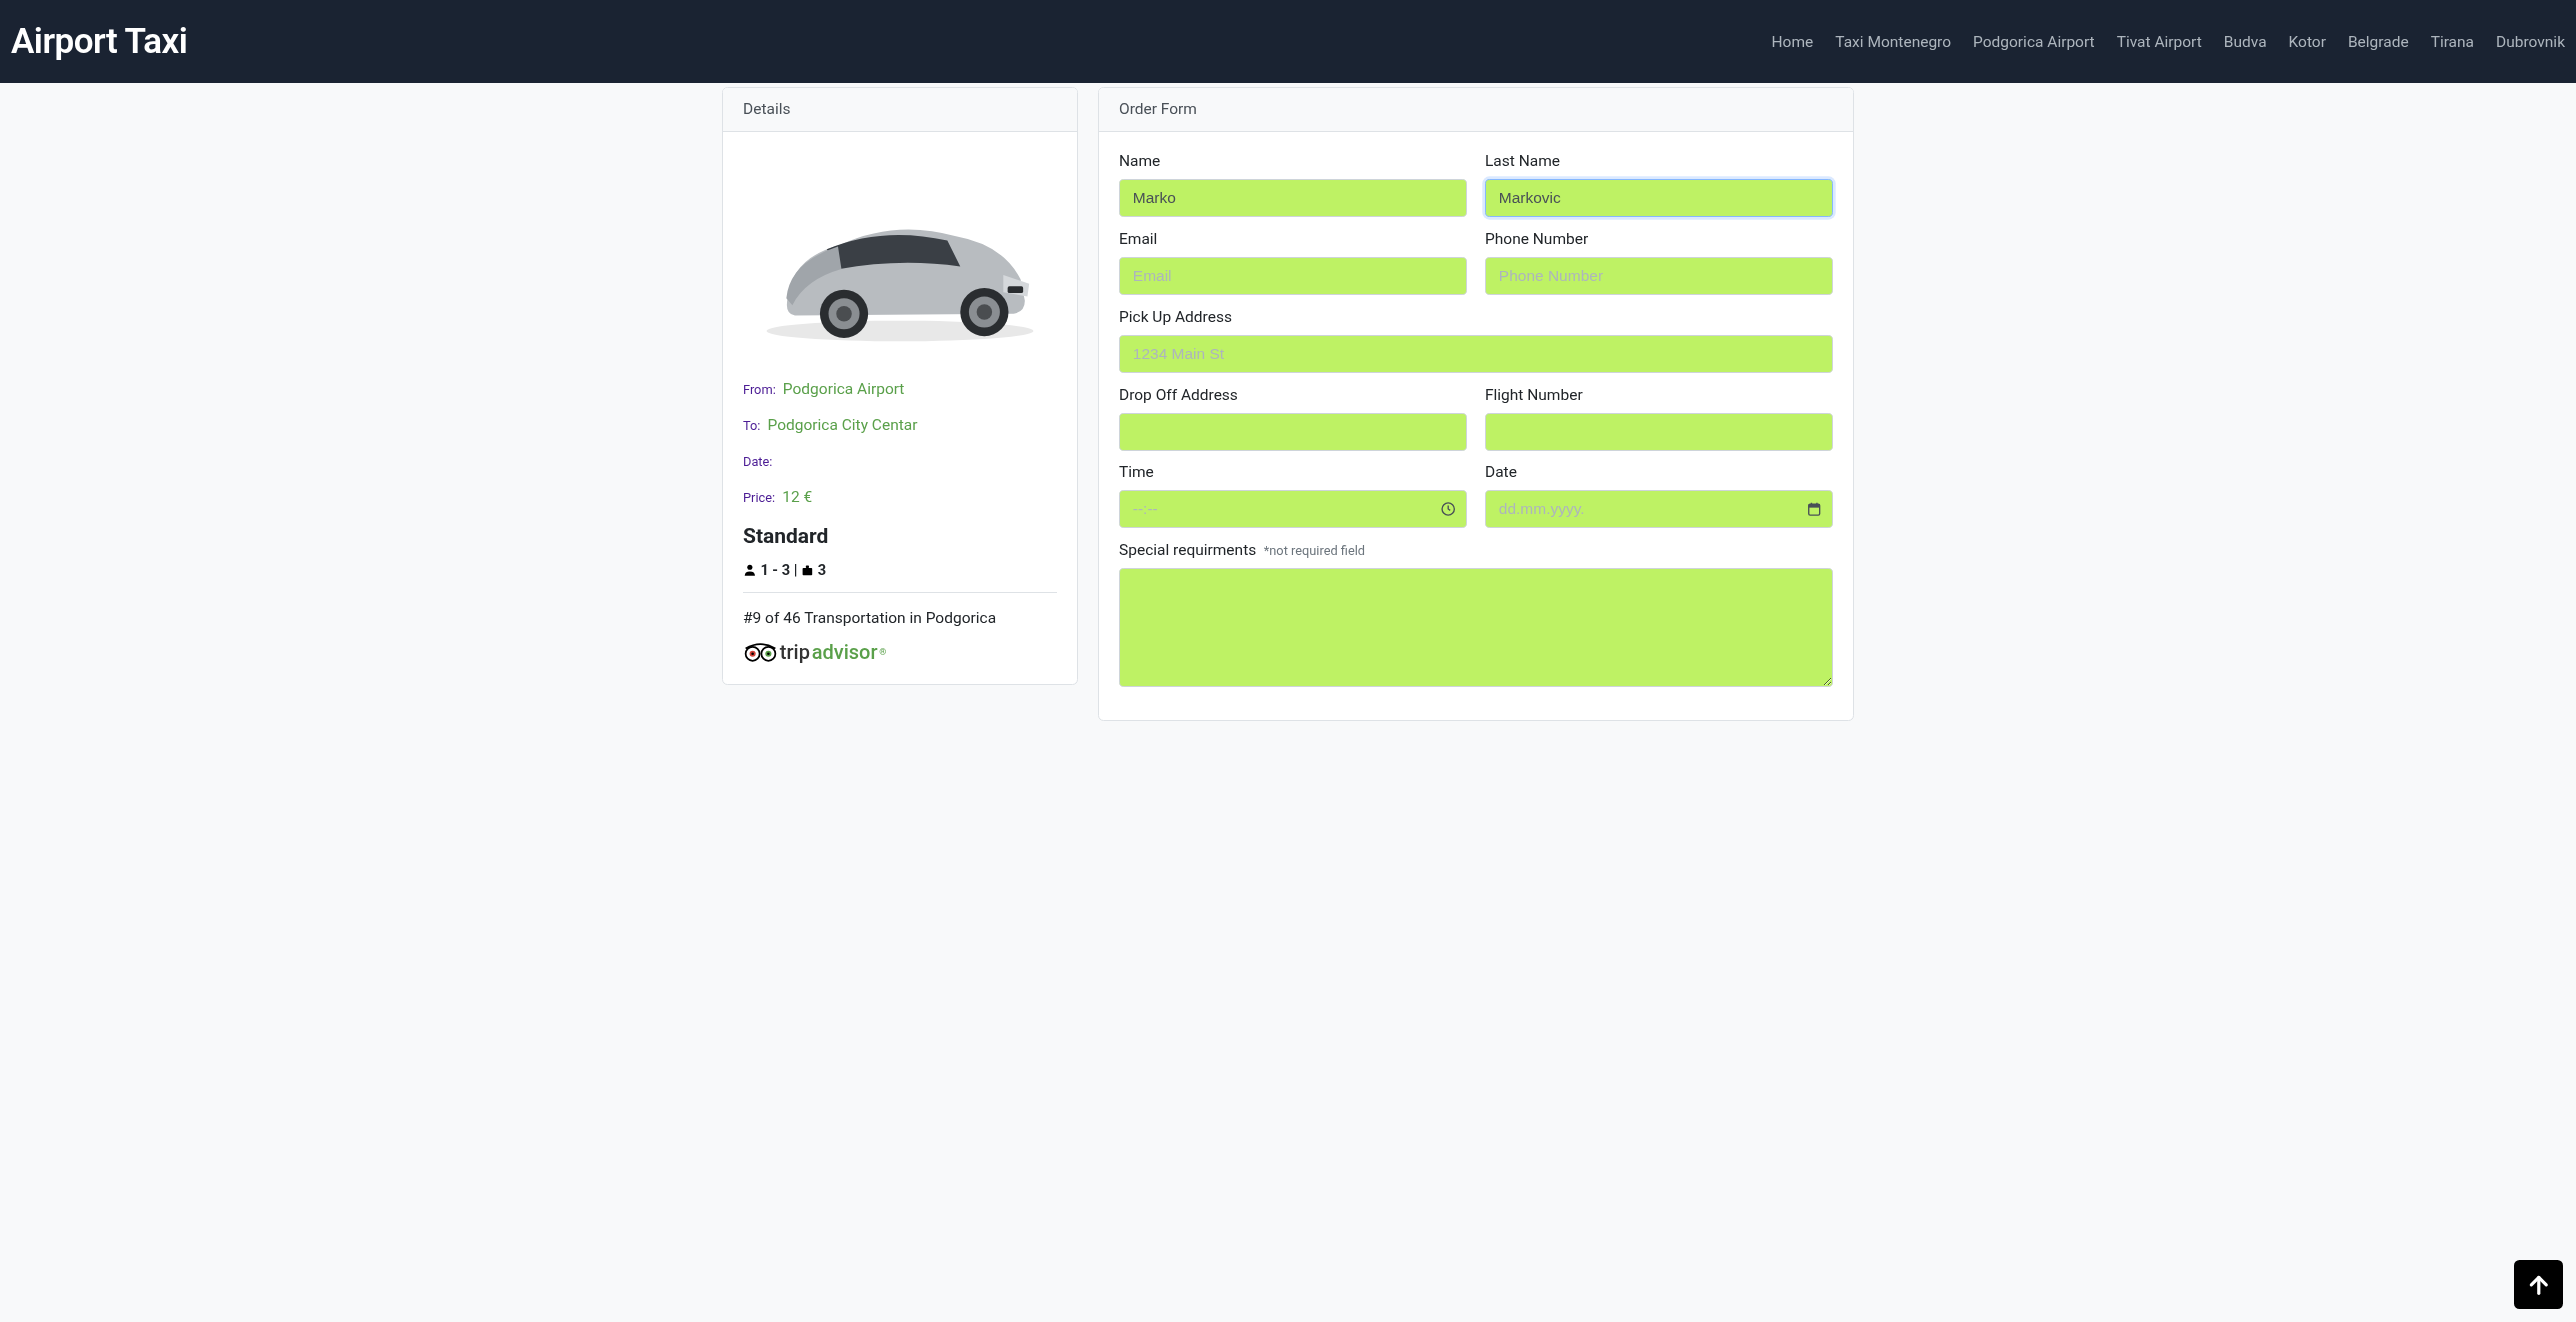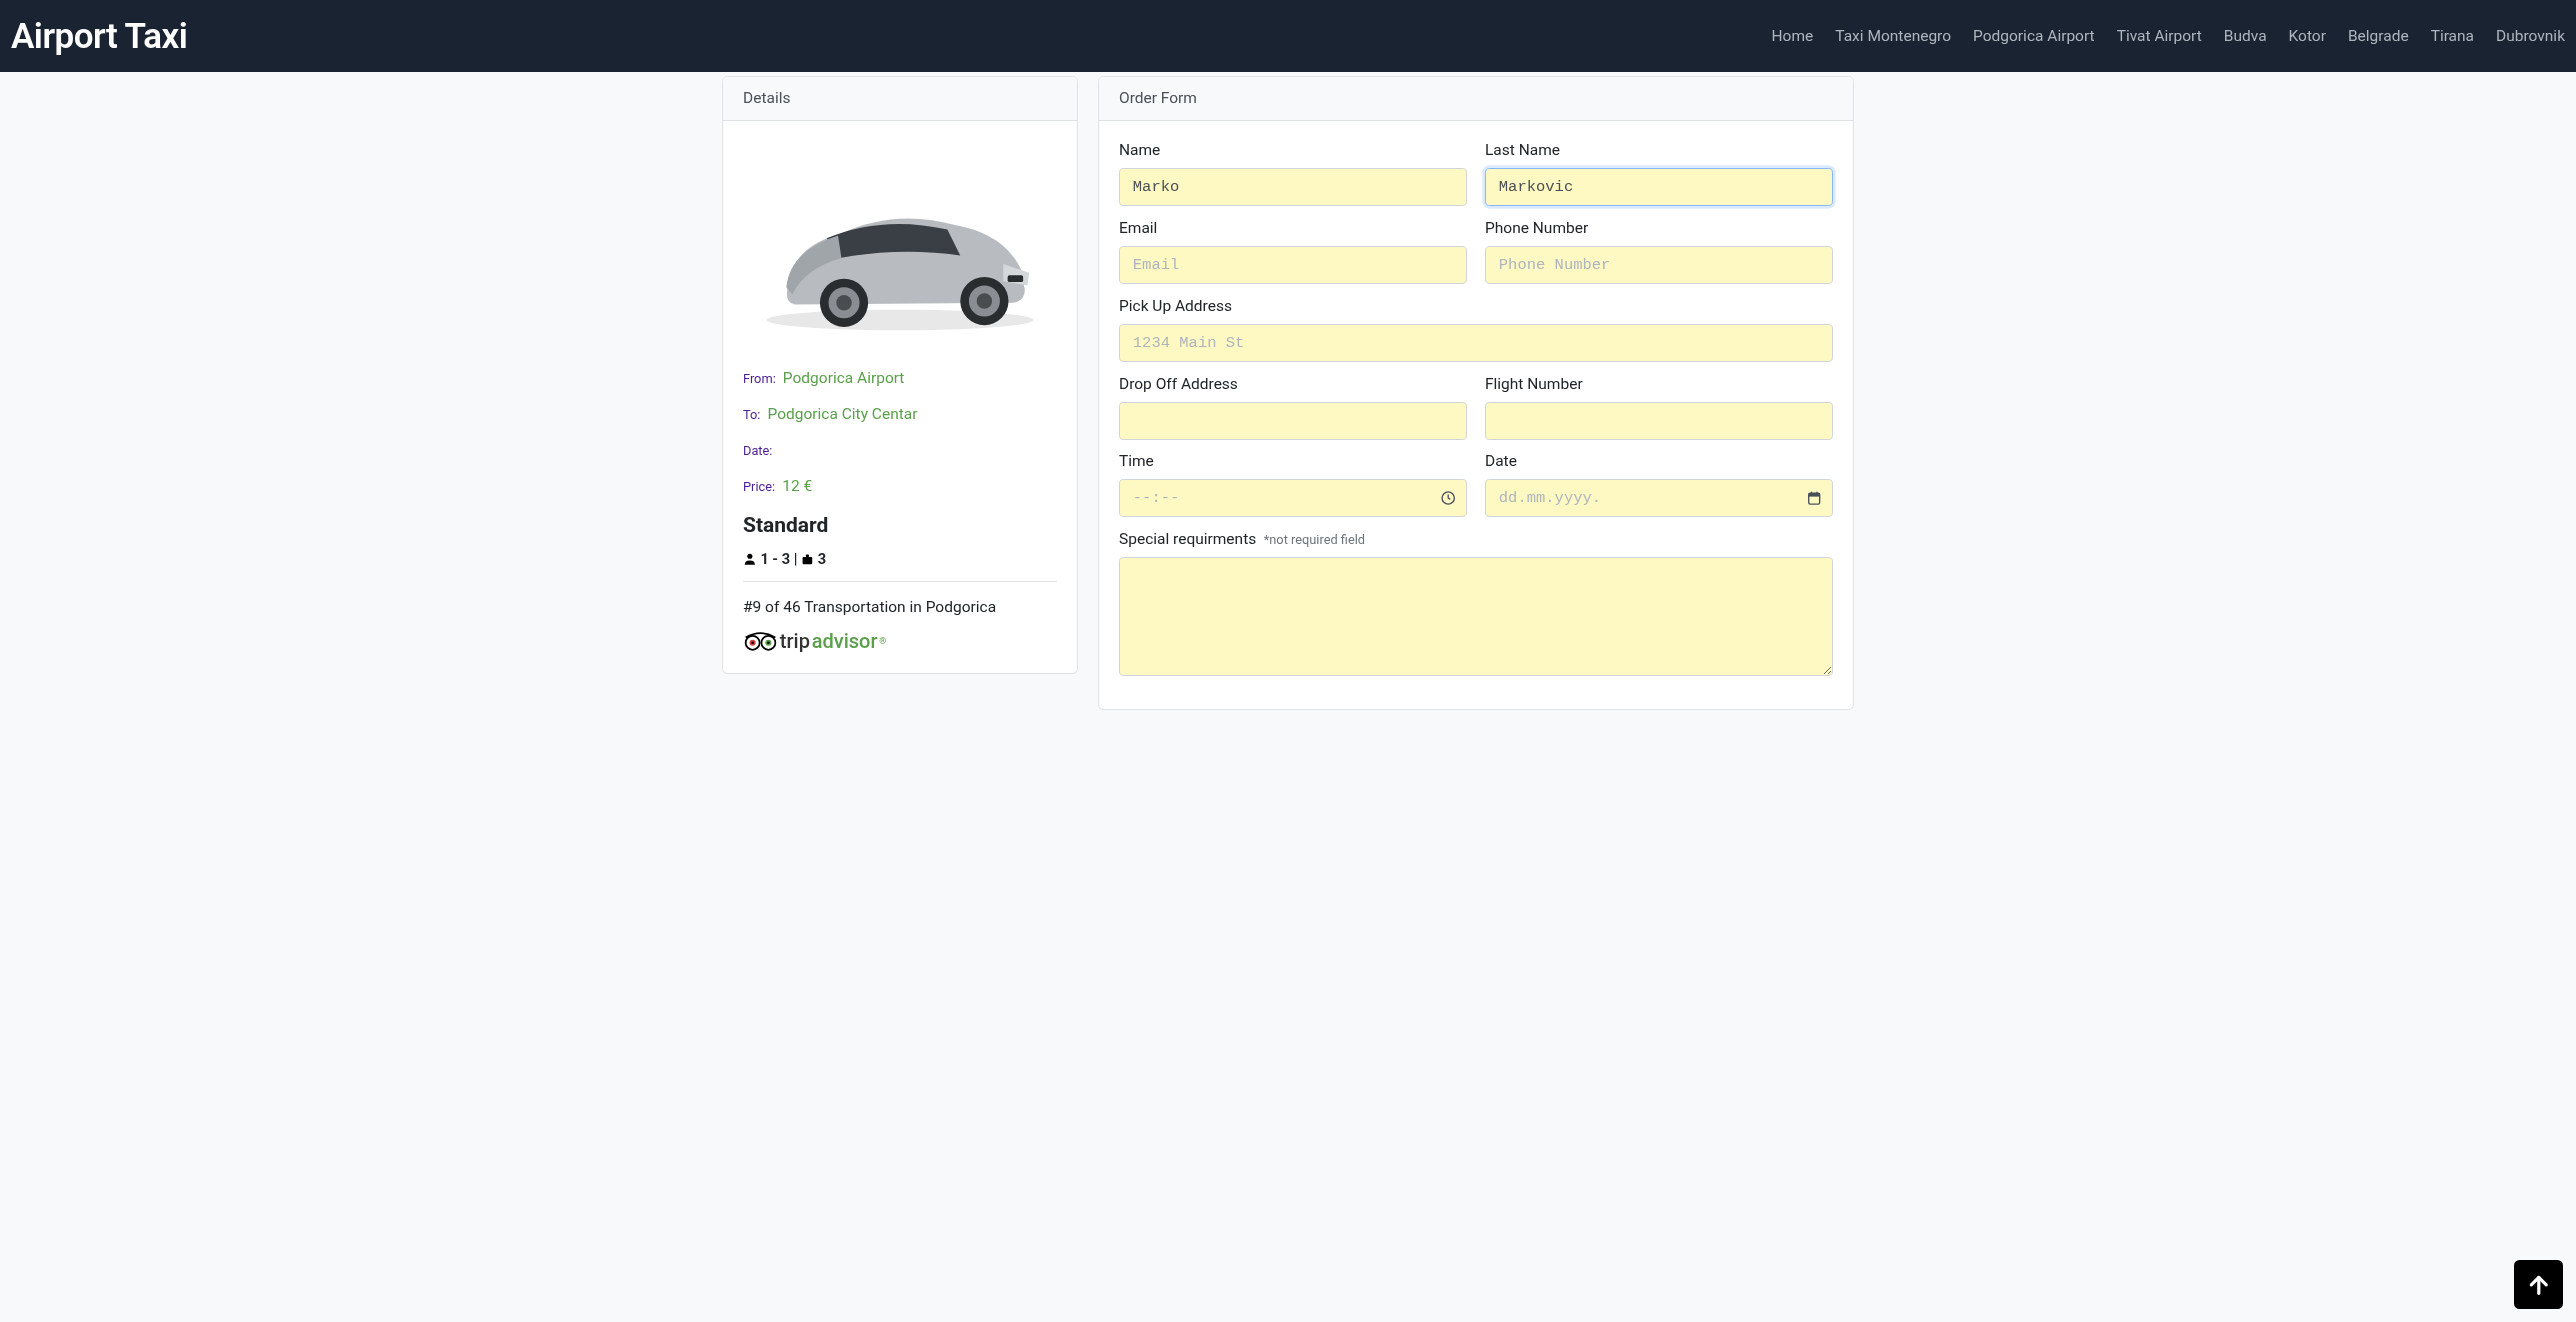--- a/index.html
+++ b/index.html
@@ -3,21 +3,21 @@
 <meta charset="utf-8">
 <style>
 * { box-sizing: border-box; margin: 0; padding: 0; }
 body {
   font-family: -apple-system, BlinkMacSystemFont, "Segoe UI", Roboto, sans-serif;
   background: #f8f9fa;
   color: #212529;
 }
 .navbar {
   background: #1a2332;
-  height: 72px;
+  height: 83px;
   display: flex;
   align-items: center;
   padding: 0 11px;
   justify-content: space-between;
 }
 .brand {
   color: #fff;
   font-size: 35px;
   font-weight: 600;
   letter-spacing: -0.5px;
@@ -68,21 +68,21 @@
 .caps { font-size: 14.6px; font-weight: 700; display:flex; align-items:center; gap:3.7px; }
 hr { border:0; border-top:0.9px solid #dee2e6; margin:12.8px 0 16.4px; }
 .rank { font-size: 15.5px; margin-bottom: 12.8px; }
 .trip-logo { display:flex; align-items:center; gap:1.8px; }
 .form-row { display: flex; gap: 18px; margin-bottom: 12.8px; }
 .form-group { flex: 1; display:flex; flex-direction:column; }
 .form-group label { font-size: 15.5px; margin-bottom: 9px; color:#212529; }
 .form-control {
   width:100%; padding:9px 12.8px; font-size:15.5px;
   border:0.9px solid #ced4da; border-radius:4.6px; color:#495057;
-  background:#fef9c3; outline:none;font-family:Liberation Mono, monospace;
+  background:#bef264; outline:none;
 }
 .form-control::placeholder { color:#adb5bd; }
 .focused { border-color:#86b7fe; box-shadow:0 0 0 2.7px rgba(13,110,253,.15); }
 .hint { font-size:12.8px; color:#6c757d; margin-left:3.7px; }
 textarea.form-control { min-height:119px; resize:both; }
 .input-with-icon { position:relative; }
 .input-icon {
   position:absolute; right:11px; top:50%; transform:translateY(-50%);
   width:16.4px; height:16.4px; color:#495057;
 }

